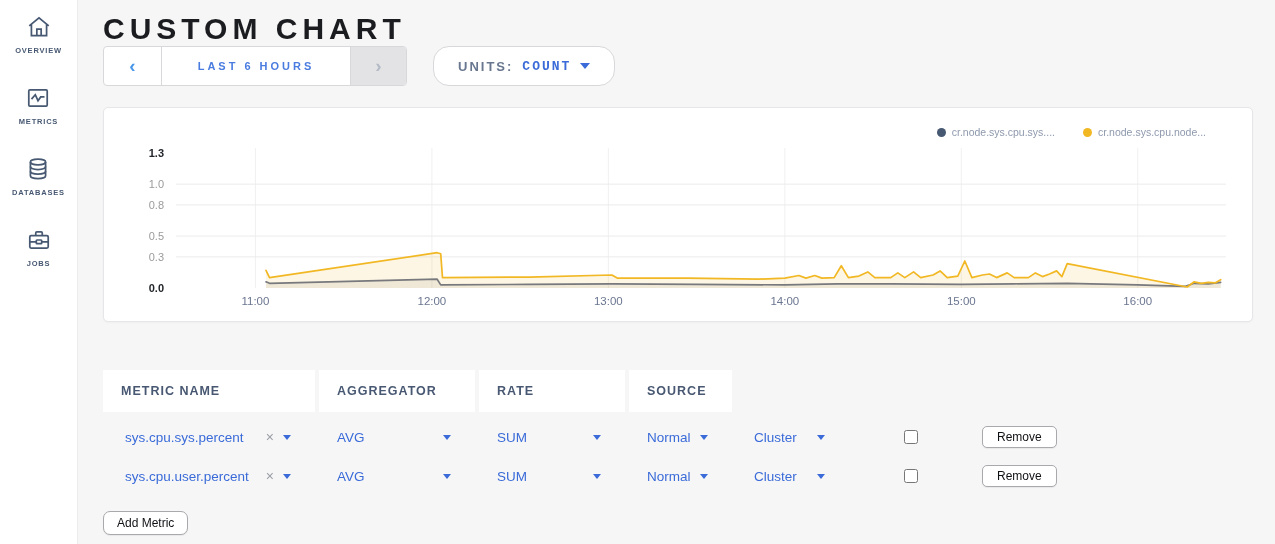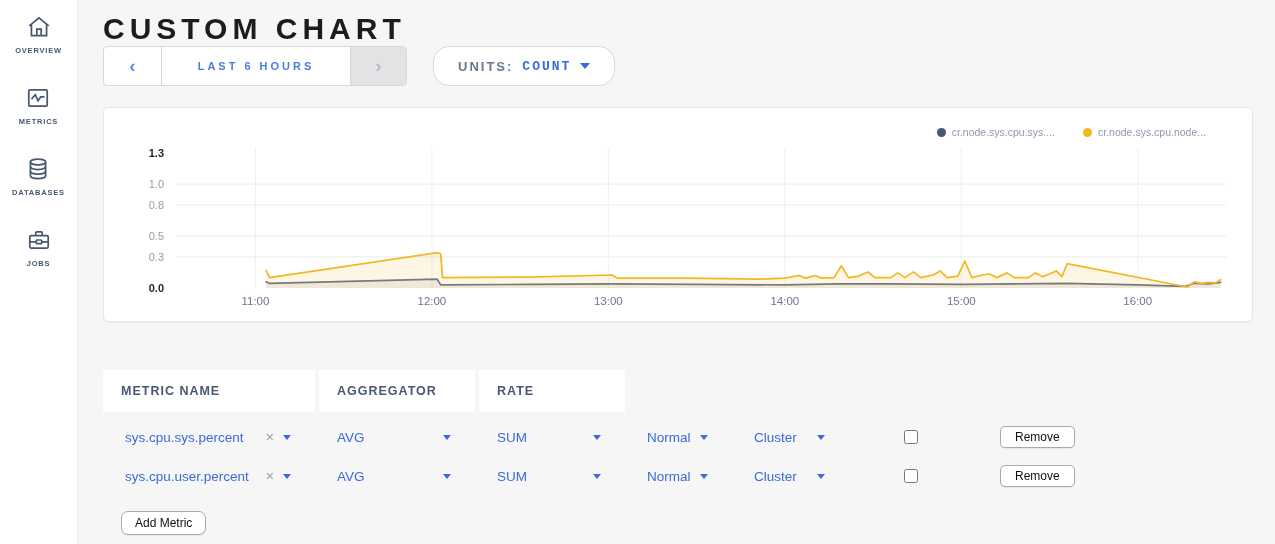--- a/index.html
+++ b/index.html
@@ -69,21 +69,20 @@
   .dd-right { margin-left:auto; display:flex; align-items:center; gap:9px; }
   .x-icon { color:#9b9ea4; font-size:14px; font-weight:400; cursor:pointer; }
   .chk-cell { justify-content:center; padding:0; }
   .chk-cell input { width:14px; height:14px; accent-color:#fff; cursor:pointer; }
   .rm-cell { padding-left:10px; }
   .btn {
     background:#fff; border:1px solid #a9a9ad; border-radius:5px;
     padding:3px 14px; font-size:12px; color:#101114; cursor:pointer;
     font-family:"Liberation Sans", sans-serif;
     box-shadow:0 1px 1px rgba(0,0,0,0.06);
-    margin-left:18px;
   }
   .btn.add { border-radius:7px; padding:4px 13px; margin-top:21px; }
 </style>
 </head>
 <body>
 
 <nav class="sidebar">
   <div class="nav-item">
     <svg width="26" height="26" viewBox="0 0 24 24">
       <path d="M3 11 L12 3.5 L21 11 M5 9.5 V20 H19 V9.5 M10 20 V14 H14 V20"></path>
@@ -180,20 +179,21 @@
         <polyline points="162.0,173.8 165.5,175.3 333.2,171.2 336.7,176.9 424.9,176.4 507.9,175.8 592.6,176.4 680.8,176.9 733.8,175.8 786.7,175.8 857.3,176.4 910.2,175.8 963.2,175.3 1033.8,176.9 1081.4,178.4 1090.2,175.3 1104.4,175.8 1116.7,174.3" fill="none" stroke="#77797d" stroke-width="1.7" stroke-linejoin="round" stroke-linecap="round"></polyline>
         <polyline points="162.0,162.3 165.5,169.6 333.2,144.7 336.7,145.7 338.5,169.6 424.9,169.1 507.9,167.0 513.2,170.1 583.8,170.1 654.4,171.2 680.8,170.1 694.9,167.5 702.0,170.1 710.8,167.5 717.9,170.1 730.2,169.6 737.3,157.7 744.4,169.6 754.9,168.1 763.8,163.9 770.8,169.6 786.7,169.6 793.8,164.9 800.8,169.6 809.6,163.9 816.7,169.6 829.1,167.0 836.1,162.9 843.2,169.6 853.8,168.1 860.8,153.0 867.9,169.6 878.5,167.0 885.5,166.0 892.6,169.6 903.2,164.9 910.2,169.6 924.4,169.6 931.4,164.9 938.5,168.6 945.5,166.0 952.6,162.9 957.9,168.6 963.2,155.6 1083.2,179.0 1090.2,173.8 1097.3,175.3 1104.4,174.3 1111.4,174.8 1116.7,171.7" fill="none" stroke="#f2b824" stroke-width="1.7" stroke-linejoin="round" stroke-linecap="round"></polyline>
       </svg>
   </div>
 
   <div class="metrics-table">
     <div class="tgrid">
       <div class="th">METRIC NAME</div>
       <div class="th">AGGREGATOR</div>
       <div class="th">RATE</div>
+      <div class="th">SOURCE</div>
       <div></div>
     </div>
 
     
     <div class="tgrid trow">
       <div class="cell first">
         <span class="dd-label">sys.cpu.sys.percent</span>
         <span class="dd-right">
           <span class="x-icon">×</span>
           <span class="caret sm"></span>

